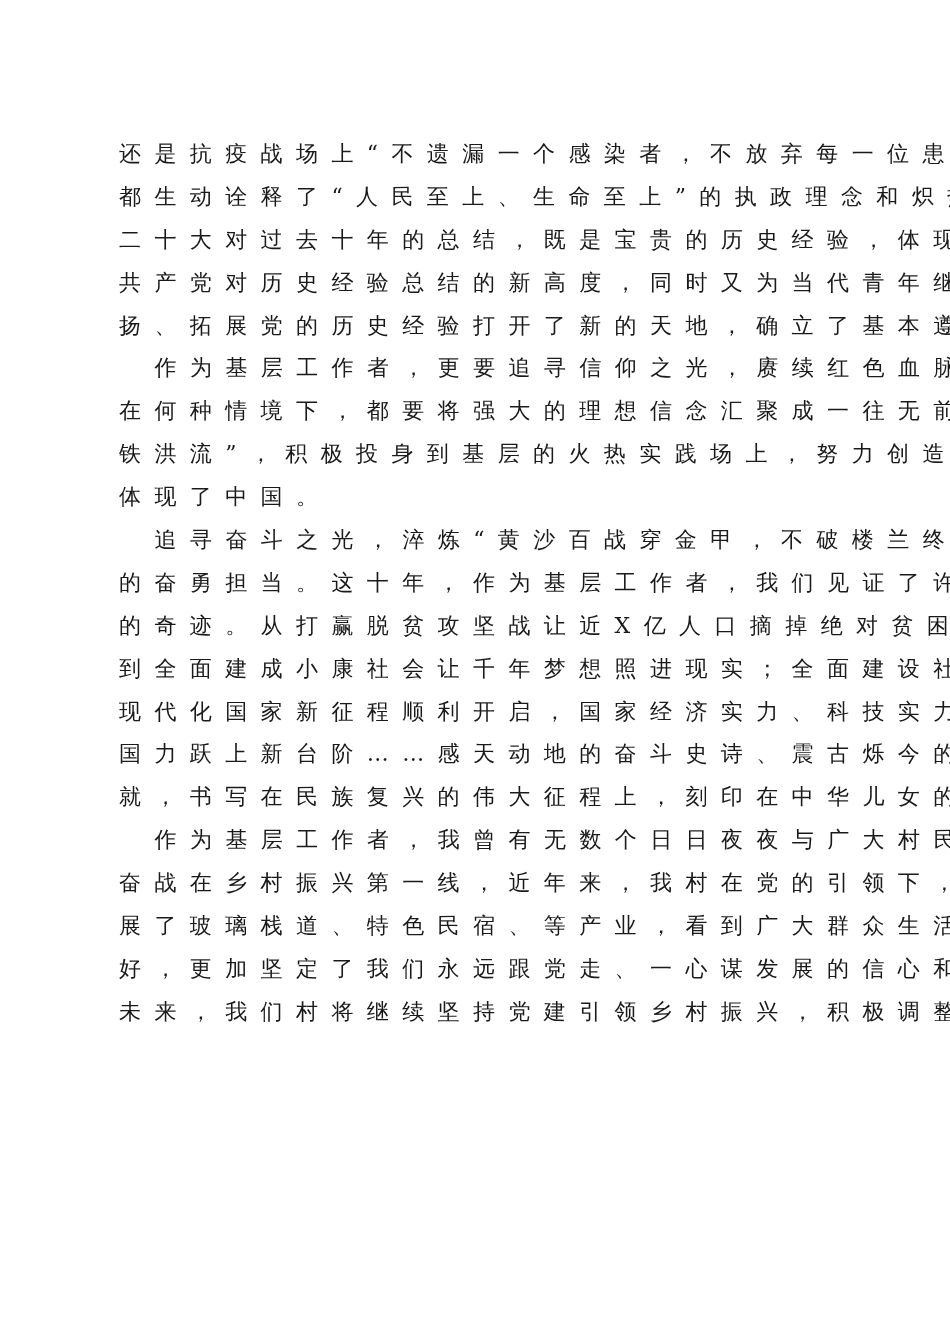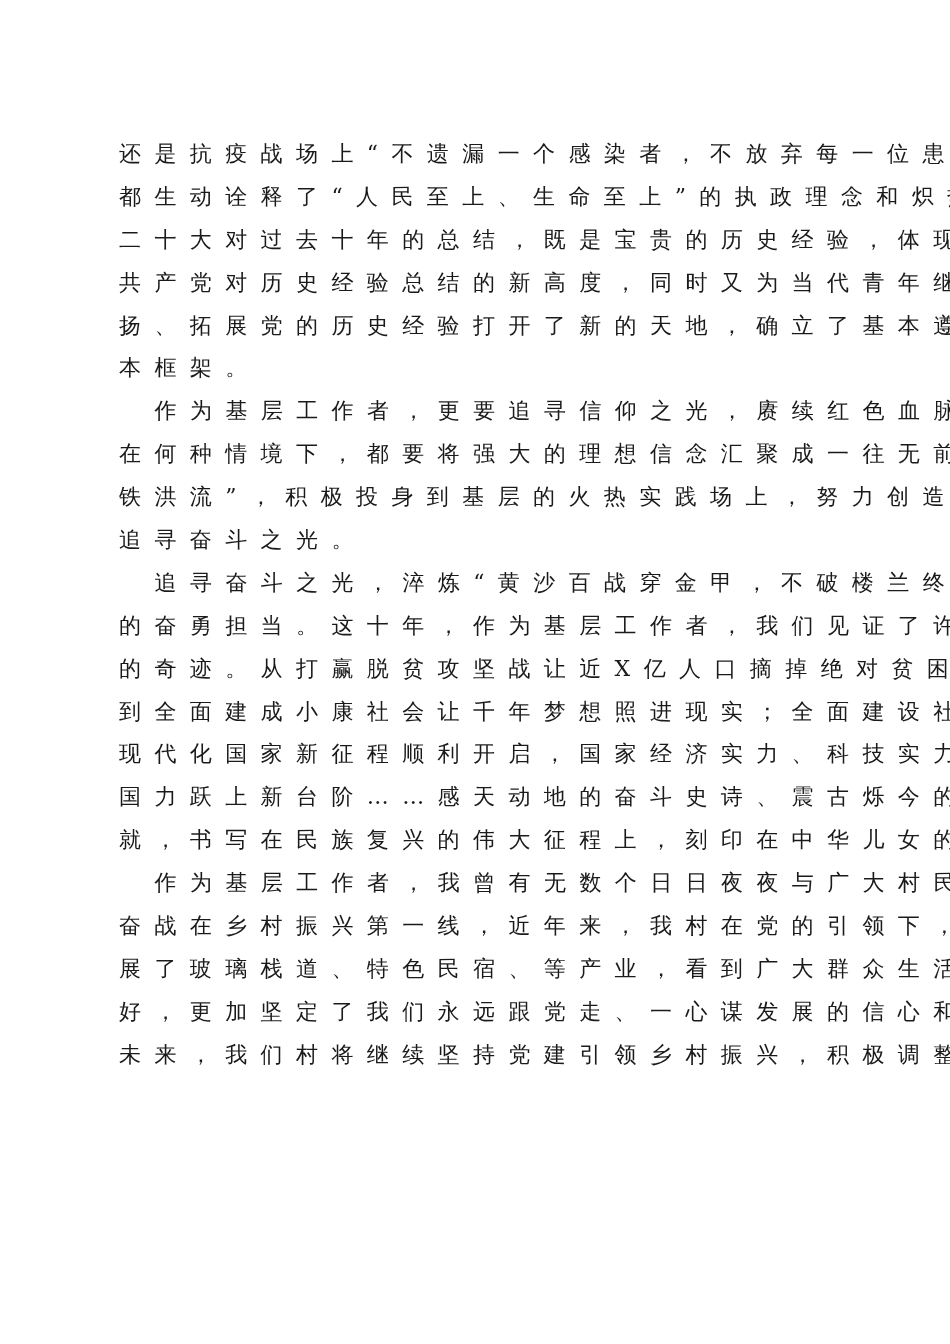--- a/index.html
+++ b/index.html
@@ -46,28 +46,27 @@
 
 <div class="page">
   <div class="content">
 
     <div>
       <span class="line">还是抗疫战场上“不遗漏一个感染者，不放弃每一位患者”，</span>
       <span class="line">都生动诠释了“人民至上、生命至上”的执政理念和炽热情怀。</span>
       <span class="line">二十大对过去十年的总结，既是宝贵的历史经验，体现了中国</span>
       <span class="line">共产党对历史经验总结的新高度，同时又为当代青年继承、发</span>
       <span class="line">扬、拓展党的历史经验打开了新的天地，确立了基本遵循和基</span>
-      <span class="line">本框架。</span>
     </div>
 
     <div>
       <span class="line indent">作为基层工作者，更要追寻信仰之光，赓续红色血脉，无论</span>
       <span class="line">在何种情境下，都要将强大的理想信念汇聚成一往无前的“钢</span>
       <span class="line">铁洪流”，积极投身到基层的火热实践场上，努力创造新时代</span>
-      <span class="line">追寻奋斗之光。</span>
+      <span class="line">体现了中国。</span>
     </div>
 
     <div>
       <span class="line indent">追寻奋斗之光，淬炼“黄沙百战穿金甲，不破楼兰终不还”</span>
       <span class="line">的奋勇担当。这十年，作为基层工作者，我们见证了许多发展</span>
       <span class="line">的奇迹。从打赢脱贫攻坚战让近X亿人口摘掉绝对贫困的帽子，</span>
       <span class="line">到全面建成小康社会让千年梦想照进现实；全面建设社会主义</span>
       <span class="line">现代化国家新征程顺利开启，国家经济实力、科技实力、综合</span>
       <span class="line">国力跃上新台阶……感天动地的奋斗史诗、震古烁今的伟大成</span>
       <span class="line">就，书写在民族复兴的伟大征程上，刻印在中华儿女的共同记</span>

